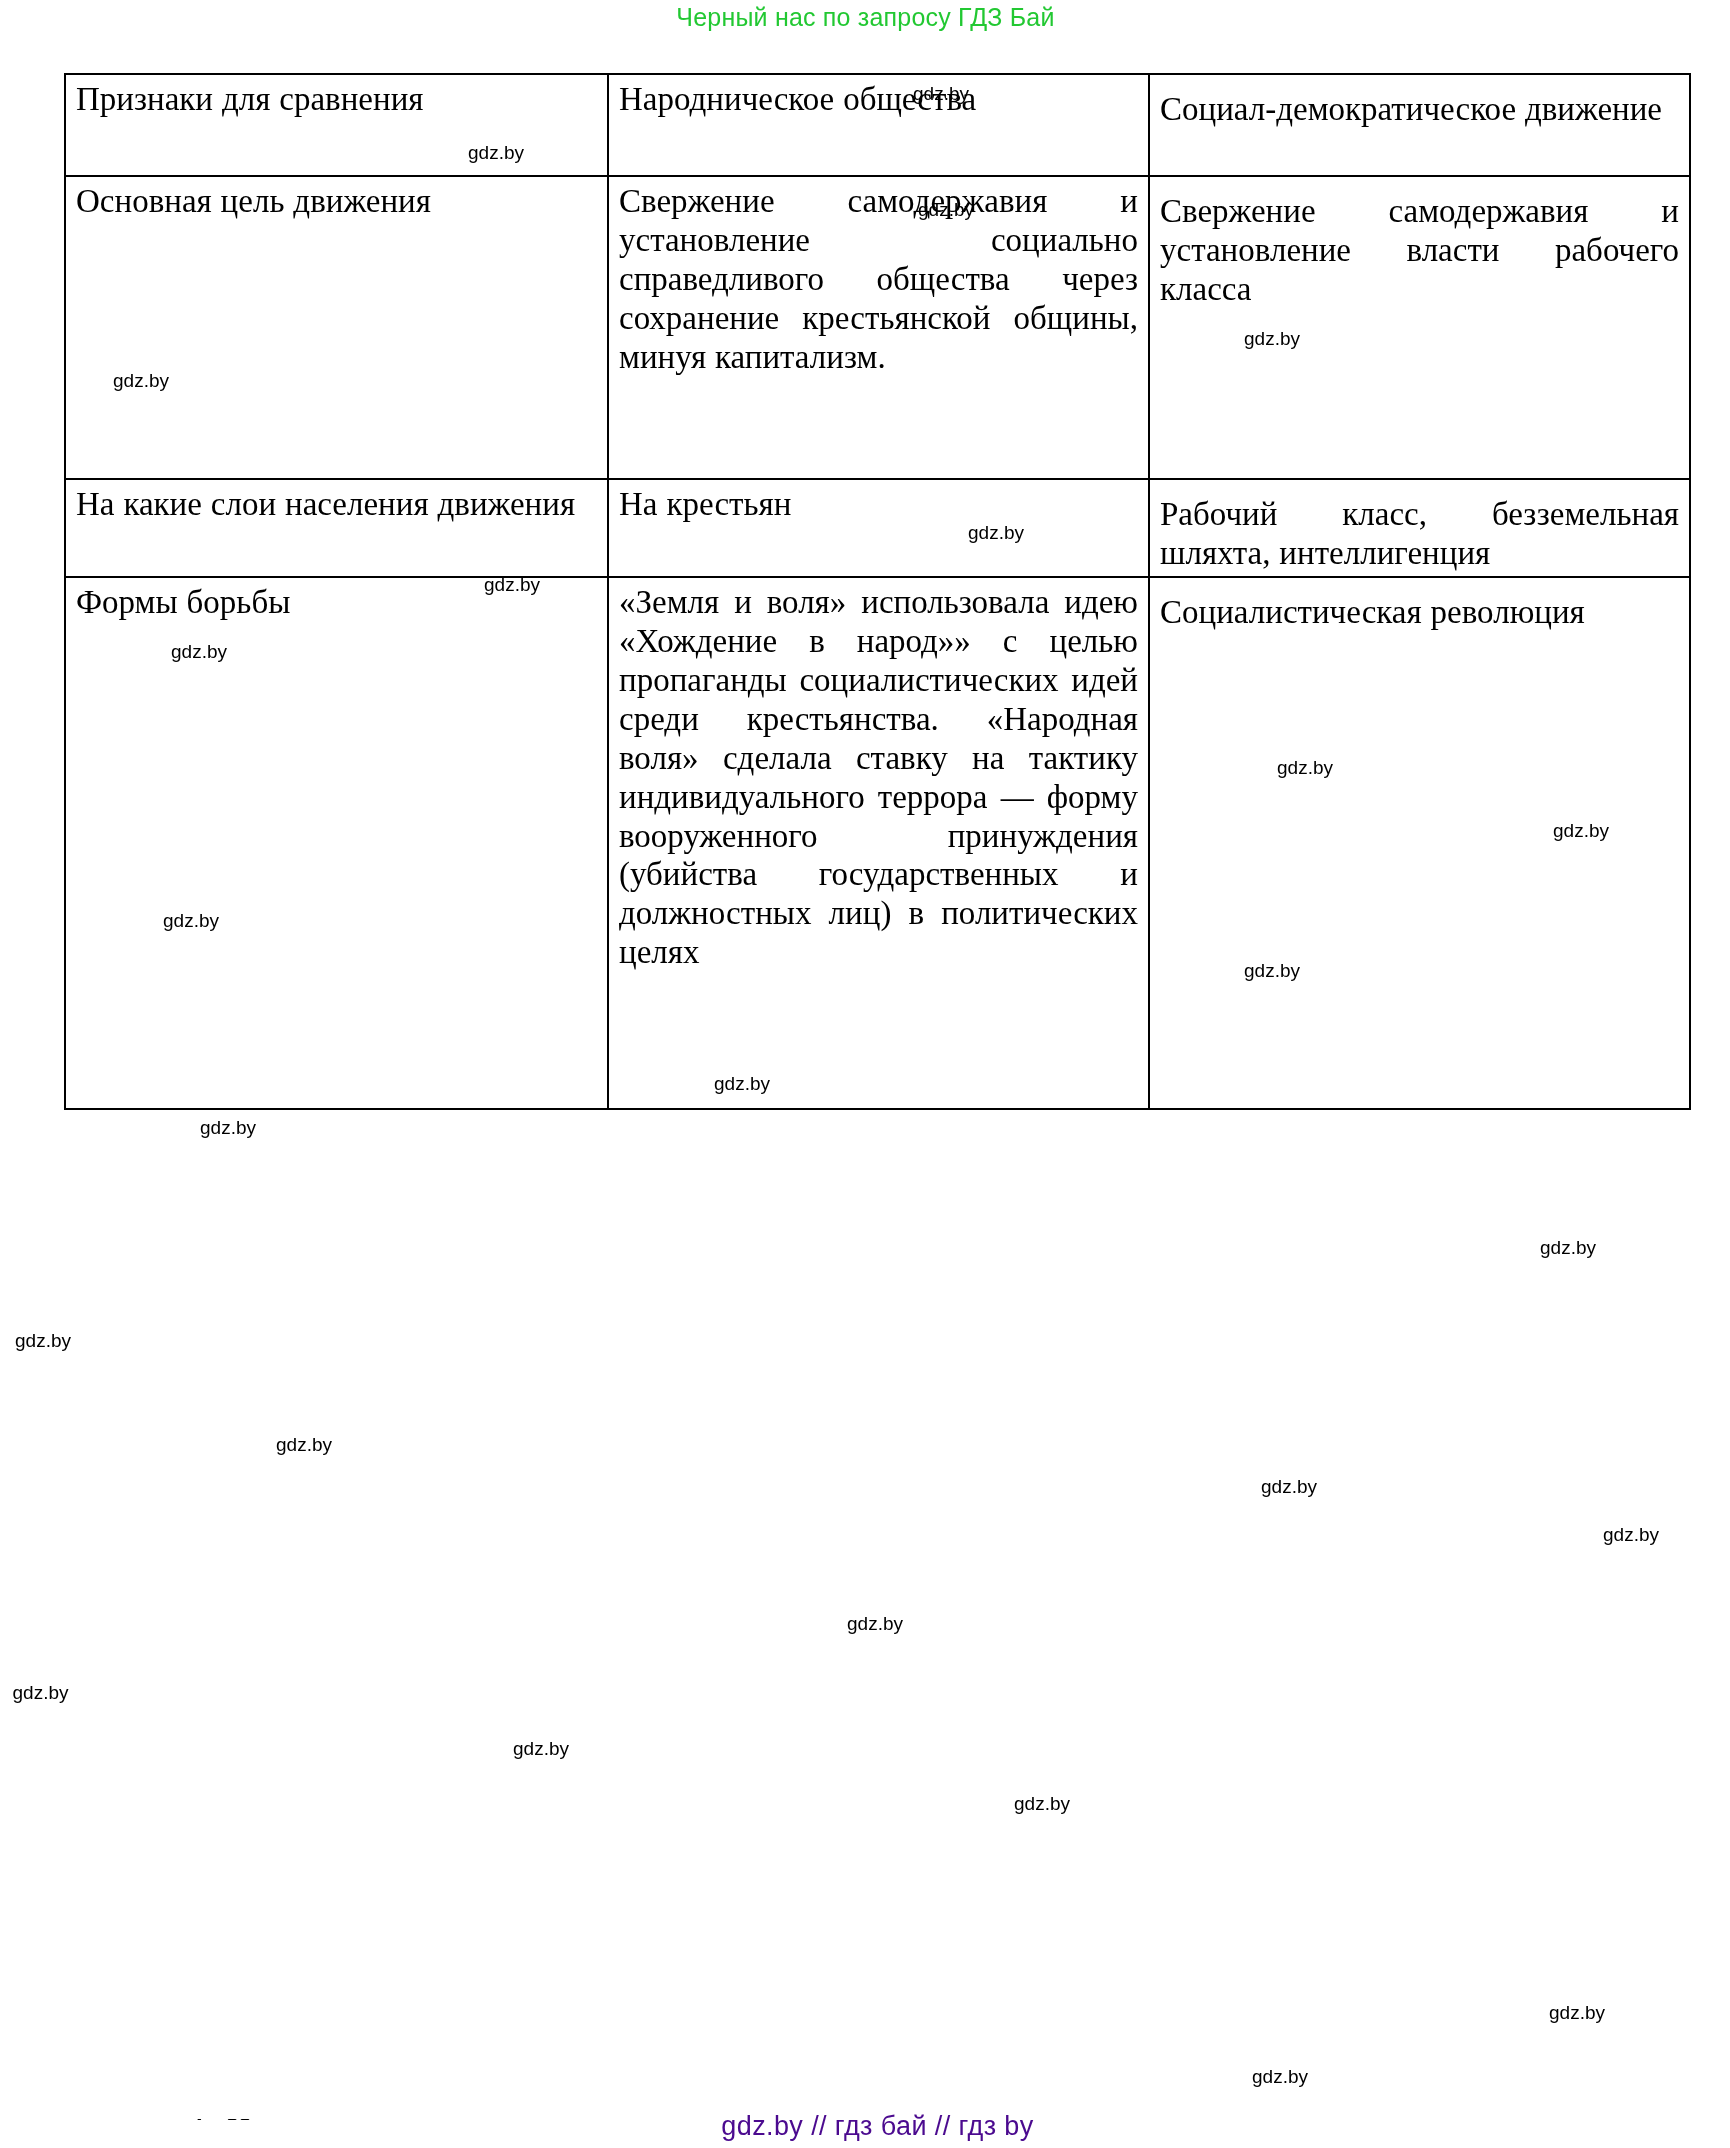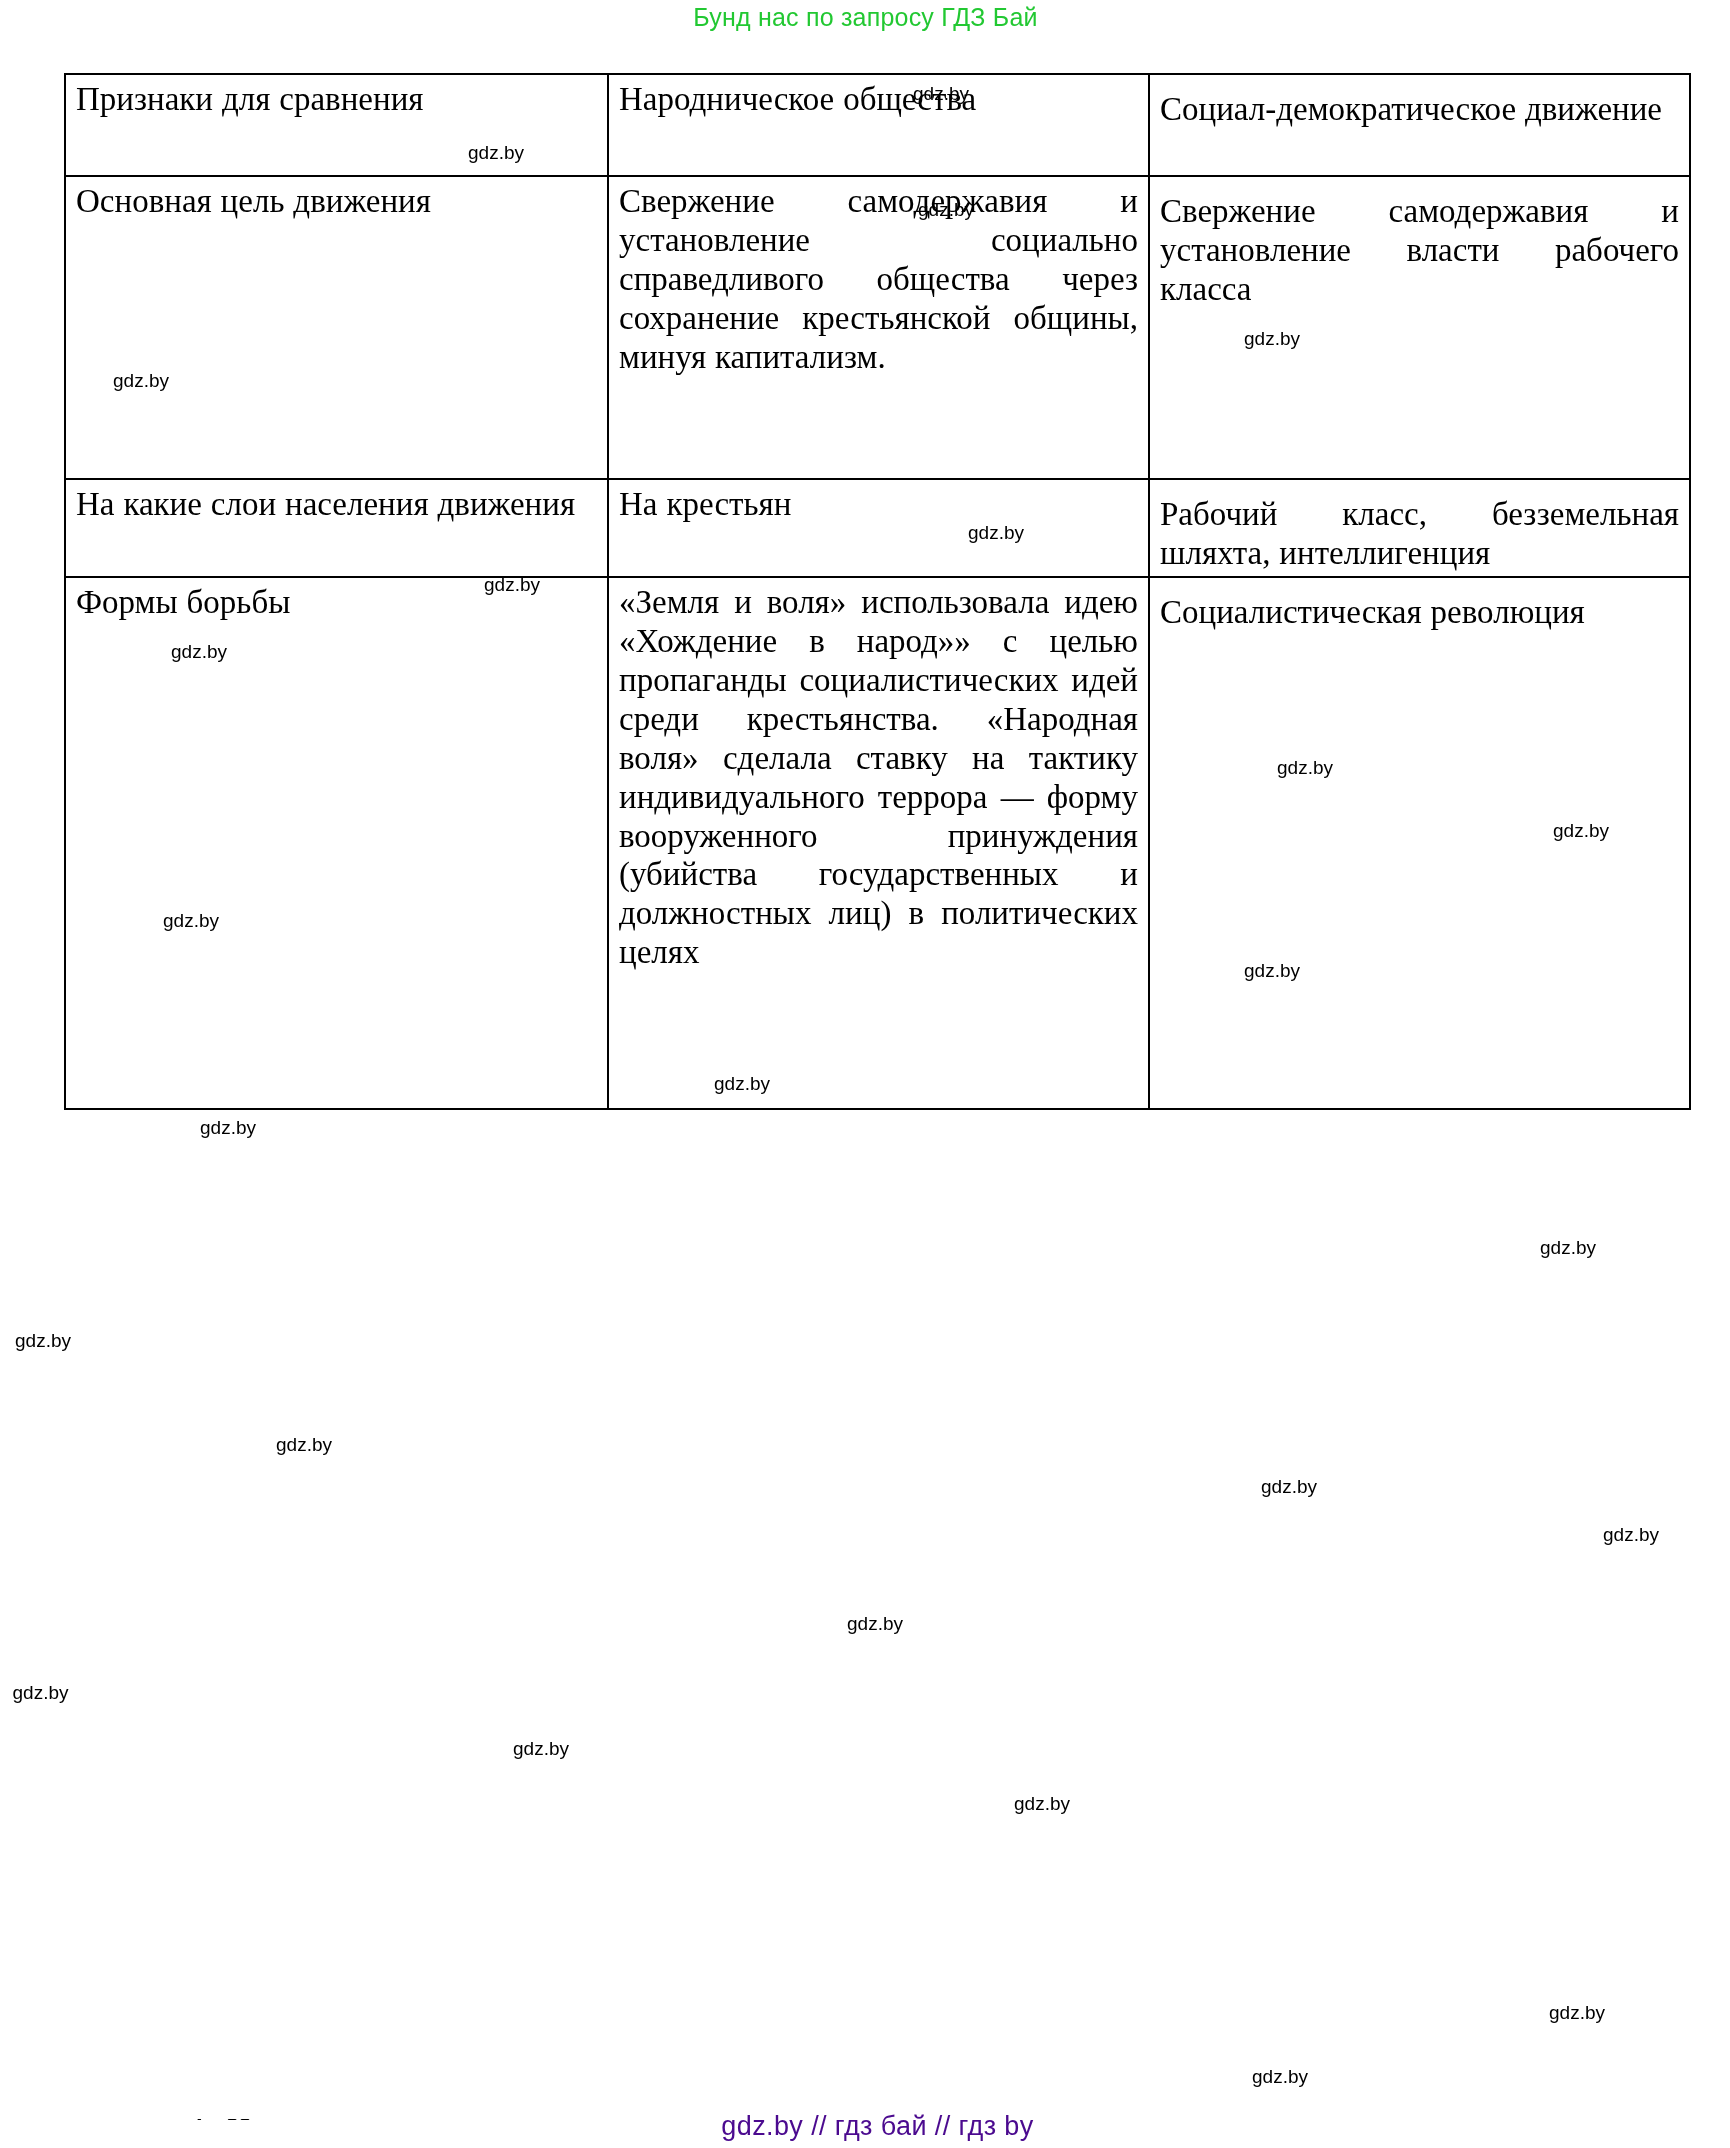--- a/index.html
+++ b/index.html
@@ -117,21 +117,21 @@
     font-size: 27px;
     color: #4b0a8f;
     letter-spacing: 0.4px;
     white-space: nowrap;
   }
 </style>
 </head>
 <body>
 
 <div id="promo-banner">
-  <span class="promo-text">Бунд нас по запросу ГДЗ Бай</span>
+  <span class="promo-text">Черный нас по запросу ГДЗ Бай</span>
 </div>
 
 <table id="comparison-table">
   <colgroup>
     <col class="c1">
       <col class="c2">
       <col class="c3">
   </colgroup>
   <tbody>
     <tr class="r-head">

